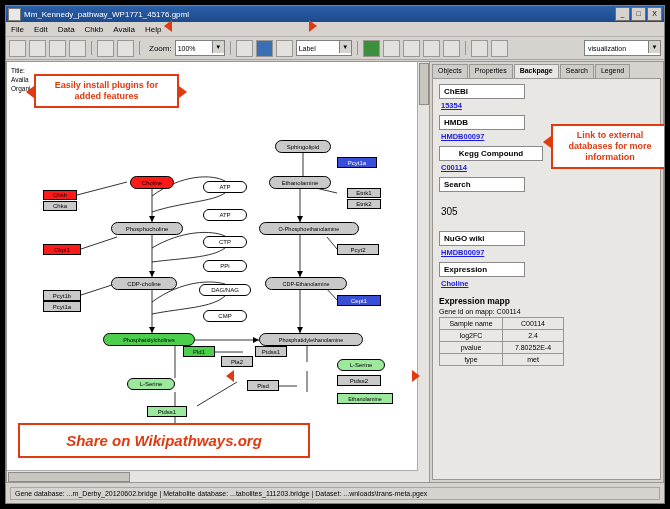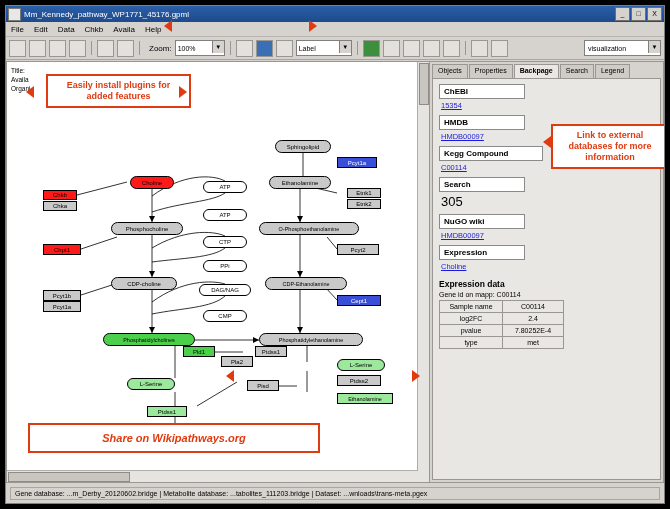--- a/index.html
+++ b/index.html
@@ -46,35 +46,35 @@
   .red{background:#ff1a1a;}
   .blue{background:#3a4fd8;}
   .white{background:#fff;}
   svg.edges{position:absolute;left:0;top:0;}
   
   .tabs{display:flex;height:14px;margin:2px 2px 0 2px;}
   .tab{font-size:7px;padding:2px 5px;background:#cfccc7;border:1px solid #9a9792;border-bottom:none;margin-right:1px;}
   .tab.active{background:#e9e7e3;font-weight:bold;}
   .sp-body{position:absolute;left:2px;top:16px;right:2px;bottom:2px;background:#e9e7e3;border:1px solid #9a9792;overflow:hidden;}
   .fieldbox{margin:5px 6px 1px 6px;background:#fff;border:1px solid #8a8a8a;font-size:8px;font-weight:bold;padding:2px 4px;width:86px;box-sizing:border-box;}
-  .link{margin:2px 8px;font-size:7.5px;color:#1a1ae0;text-decoration:underline;}
-  .plain{margin:2px 8px;font-size:13px;color:#000;}
+  .link{margin:2px 8px;font-size:7.5px;color:#1a1ae0;text-decoration:underline;font-weight:bold;}
+  .plain{margin:14px 8px;font-size:10px;color:#000;}
   .exprhdr{margin:8px 6px 2px 6px;font-size:8.5px;font-weight:bold;}
   .geneid{margin:2px 6px;font-size:7px;}
   table.dt{margin:2px 6px;border-collapse:collapse;}
   table.dt td{border:1px solid #9a9792;font-size:7px;padding:2px 4px;background:#e9e7e3;text-align:center;}
   table.dt td.k{width:54px;}
   table.dt td.v{width:52px;}
   
   .callout{position:absolute;background:#fff;border:2px solid #e03a10;color:#e03a10;font-weight:bold;text-align:center;padding:4px 6px;box-sizing:border-box;}
   .co1{left:166px;top:2px;width:137px;font-size:9px;line-height:11px;}
-  .co2{left:40px;top:68px;width:145px;font-size:9px;line-height:11px;}
+  .co2{left:28px;top:68px;width:145px;font-size:9px;line-height:11px;}
   .co3{left:545px;top:118px;width:118px;font-size:9px;line-height:11px;}
   .co4{left:228px;top:352px;width:178px;font-size:9px;line-height:11px;}
-  .co5{left:22px;top:417px;width:292px;font-size:11px;font-style:italic;padding:7px 6px;}
+  .co5{left:12px;top:417px;width:292px;font-size:15px;font-style:italic;padding:7px 6px;}
   .arrowbox{position:absolute;}
   .scrollv{position:absolute;right:0;top:0;width:11px;bottom:0;background:#e6e4e0;border-left:1px solid #b0ada8;}
   .scrollv .thumb{position:absolute;left:1px;top:1px;width:8px;height:40px;background:#c9c6c1;border:1px solid #8f8c87;}
   .scrollh{position:absolute;left:0;right:11px;bottom:0;height:11px;background:#e6e4e0;border-top:1px solid #b0ada8;}
   .scrollh .thumb{position:absolute;left:1px;top:1px;height:8px;width:120px;background:#c9c6c1;border:1px solid #8f8c87;}
 </style>
 </head>
 <body>
 
 <div class="app">
@@ -242,33 +242,33 @@
         <div class="tab">Legend</div>
       </div>
 
       <div class="sp-body">
         <div class="fieldbox">ChEBI</div>
         <div class="link">15354</div>
 
         <div class="fieldbox">HMDB</div>
         <div class="link">HMDB00097</div>
 
-        <div class="fieldbox" style="width:104px;">Kegg Compound</div>
+        <div class="fieldbox" style="width:104px;text-align:center;">Kegg Compound</div>
         <div class="link">C00114</div>
 
         <div class="fieldbox">Search</div>
         <div class="plain">305</div>
 
         <div class="fieldbox">NuGO wiki</div>
         <div class="link">HMDB00097</div>
 
         <div class="fieldbox">Expression</div>
         <div class="link">Choline</div>
 
-        <div class="exprhdr">Expression data</div>
+        <div class="exprhdr">Expression mapp</div>
         <div class="geneid">Gene id on mapp: C00114</div>
 
         <table class="dt">
           <tbody>
               <tr>
             <td class="k">Sample name</td>
             <td class="v">C00114</td>
           </tr>
           <tr>
             <td class="k">log2FC</td>

